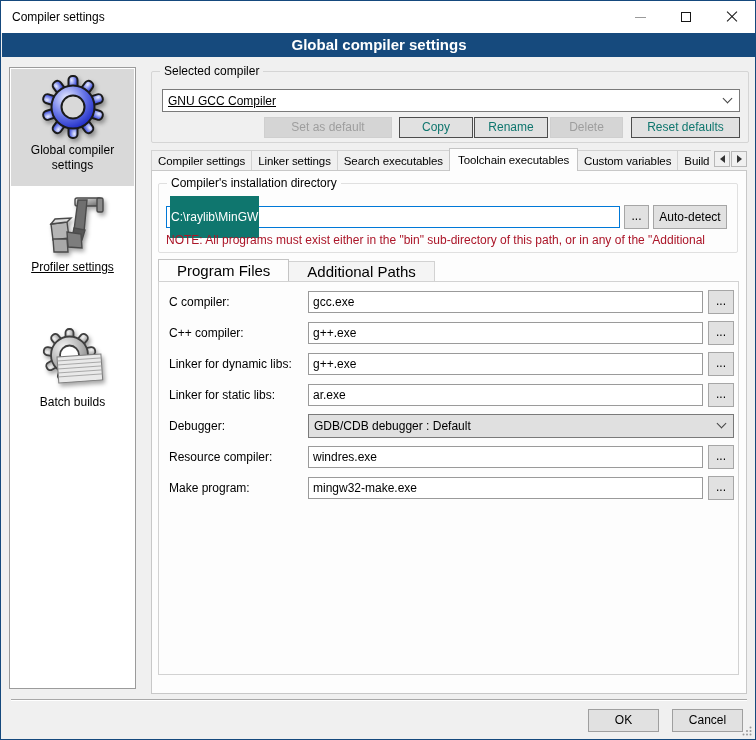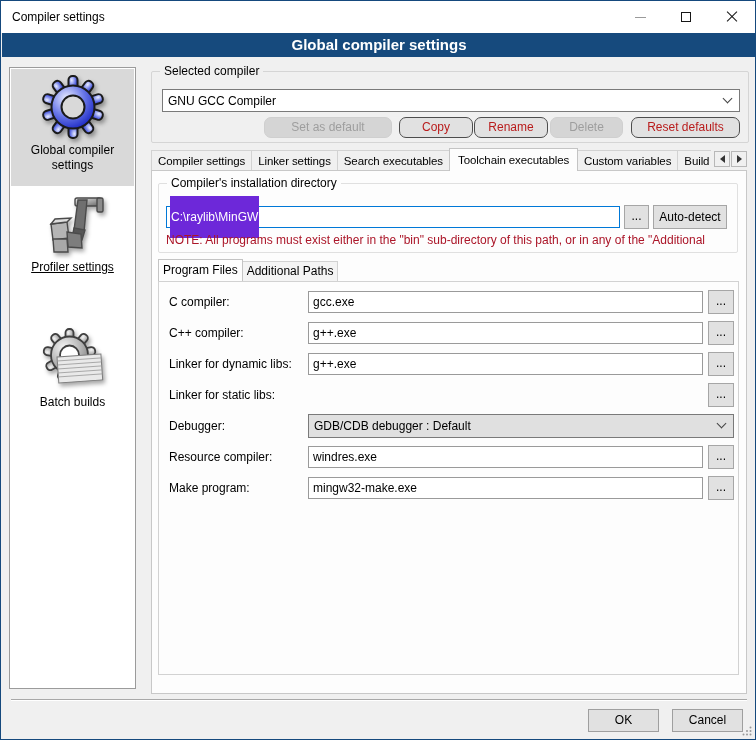--- a/index.html
+++ b/index.html
@@ -38,26 +38,26 @@
   .group{position:absolute;border:1px solid #d5d5d5;border-radius:2px;}
   .group>.glabel{position:absolute;top:-8px;left:8px;font-size:12px;color:#000;
        background:#f0f0f0;padding:0 4px;line-height:15px;white-space:nowrap;}
 
   
   .grp-selcomp{left:150px;top:70px;width:598px;height:72px;}
   .combo{position:absolute;background:#fff;border:1px solid #7a7a7a;font-size:12px;color:#000;
          display:flex;align-items:center;padding-left:5px;}
   .combo .chev{position:absolute;right:8px;top:50%;width:7px;height:7px;margin-top:-6px;
       border-right:1.5px solid #444;border-bottom:1.5px solid #444;transform:rotate(45deg);}
-  .combo-main{left:10px;top:17px;width:578px;height:23px;}
-
-  .btn{position:absolute;height:21px;background:#e1e1e1;border:1px solid #4d4d4d;color:#b91c1c;
+  .combo-main{left:10px;top:17px;width:578px;height:23px;text-decoration:underline;}
+
+  .btn{position:absolute;height:21px;background:#e1e1e1;border:1px solid #4d4d4d;color:#0f766e;
        font-size:12px;text-align:center;line-height:19px;}
   .btn.disabled{background:#d5d5d5;border:1px solid #cfcfcf;color:#9e9e9e;}
-  .btnrow{top:45px;border-radius:7px;}
+  .btnrow{top:45px;}
   .b-setdef{left:112px;width:128px;} .b-copy{left:247px;width:74px;}
   .b-rename{left:322px;width:74px;} .b-delete{left:398px;width:73px;}
   .b-reset{left:479px;width:109px;}
 
   
   .tabstrip{position:absolute;left:150px;top:147px;width:596px;height:23px;}
   .tabs{display:flex;align-items:flex-end;height:23px;overflow:hidden;margin-right:36px;}
   .tab{height:21px;line-height:20px;padding:0 6px;font-size:11.5px;letter-spacing:-.1px;
        border:1px solid #d2d2d2;border-bottom:none;background:#f0f0f0;color:#000;white-space:nowrap;
        margin-right:-1px;}
@@ -71,31 +71,31 @@
   .tri-r{width:0;height:0;border:4px solid transparent;border-left:5px solid #333;margin-right:-4px;}
 
   
   .tabpage{position:absolute;left:150px;top:169px;width:596px;height:524px;background:#fdfdfd;
        border:1px solid #c8c8c8;z-index:2;text-decoration:underline;}
 
   .grp-install{left:6px;top:12px;width:580px;height:70px;border-color:#e0e0e0;}
   .grp-install>.glabel{background:#fdfdfd;}
   .textfield{position:absolute;left:7px;top:22px;width:454px;height:22px;background:#fff;
       border:1px solid #0078d7;font-size:12px;display:flex;align-items:center;padding-left:3px;}
-  .textfield .sel{background:#6d28d9;color:#fff;padding:14px 1px;}
+  .textfield .sel{background:#0f766e;color:#fff;padding:14px 1px;}
   .mini-btn{position:absolute;height:24px;background:#e1e1e1;border:1px solid #a6a6a6;color:#000;
       font-size:12px;text-align:center;line-height:20px;}
   .b-browse-top{left:465px;top:21px;width:25px;}
   .b-autodetect{left:494px;top:21px;width:74px;line-height:22px;}
   .note{position:absolute;left:7px;top:49px;width:566px;font-size:12px;color:#ab1528;
       white-space:nowrap;overflow:hidden;}
 
   
   .subtabs{position:absolute;left:6px;top:88px;height:22px;display:flex;align-items:flex-end;}
-  .subtab{height:20px;line-height:19px;padding:0 4px;font-size:12px;border:1px solid #d2d2d2;
+  .subtab{height:20px;line-height:19px;padding:0 18px;font-size:15px;border:1px solid #d2d2d2;
       border-bottom:none;background:#f4f4f4;margin-right:-1px;white-space:nowrap;}
   .subtab.active{height:22px;line-height:21px;background:#fdfdfd;border-color:#c4c4c4;z-index:3;position:relative;}
   .innerpage{position:absolute;left:6px;top:110px;width:581px;height:394px;background:#fdfdfd;
       border:1px solid #d2d2d2;z-index:2;}
 
   .frow{position:absolute;left:0;width:100%;height:22px;}
   .frow .flabel{position:absolute;left:10px;top:0;line-height:22px;font-size:12px;color:#000;white-space:nowrap;}
   .frow input.fval{position:absolute;left:149px;top:0;width:395px;height:22px;border:1px solid #9a9a9a;
       background:#fff;font-size:12px;padding:0 0 0 4px;color:#000;}
   .frow .b-browse{left:549px;top:-1px;width:26px;}
@@ -279,20 +279,21 @@
       </div>
 
       <div class="frow" style="top:71px;">
         <span class="flabel">Linker for dynamic libs:</span>
         <input class="fval" value="g++.exe" style="">
         <div class="mini-btn b-browse">...</div>
       </div>
 
       <div class="frow" style="top:102px;">
         <span class="flabel">Linker for static libs:</span>
+        <input class="fval" value="ar.exe" style="">
         <div class="mini-btn b-browse">...</div>
       </div>
 
       <div class="frow" style="top:133px;">
         <span class="flabel">Debugger:</span>
         <div class="combo combo-dbg">
           <span>GDB/CDB debugger : Default</span>
           <span class="chev"></span>
         </div>
       </div>

